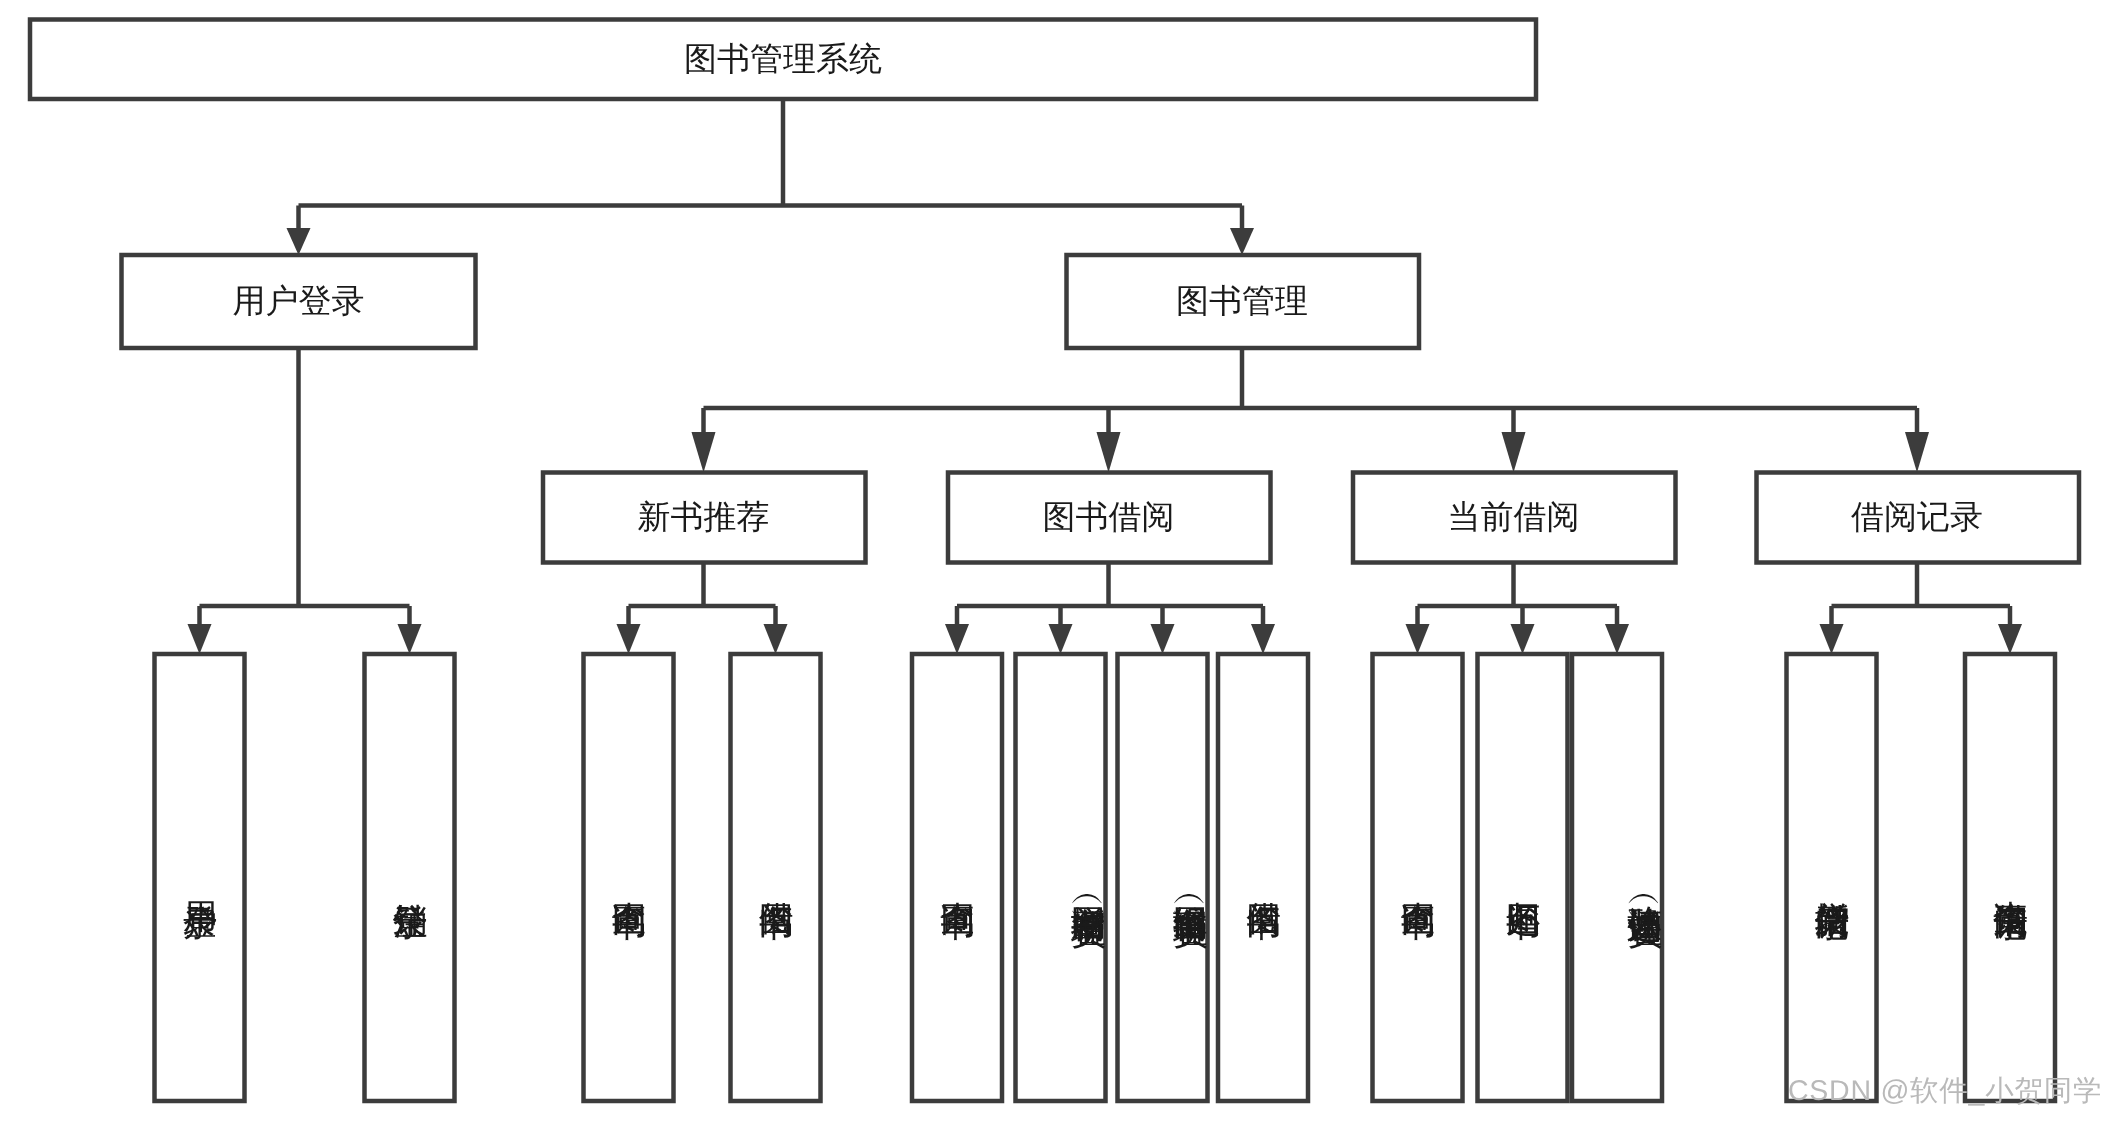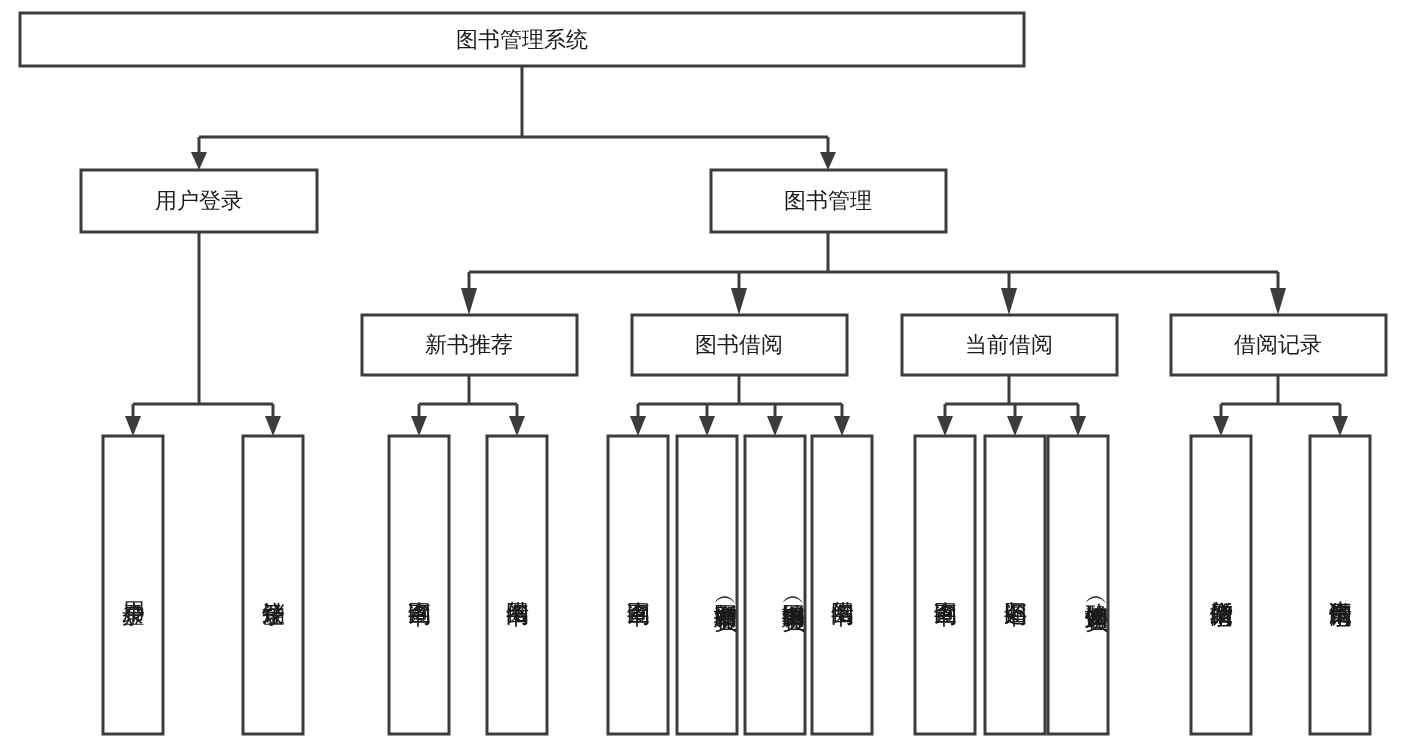--- a/index.html
+++ b/index.html
@@ -211,14 +211,15 @@
   <div class="vlabel center" style="left:608px; top:436px; width:60px; height:298px;">查询图书</div>
   <div class="vlabel" style="left:677px; top:444px; width:60px; height:290px;">新增图书（管理员）</div>
   <div class="vlabel" style="left:745px; top:444px; width:60px; height:290px;">编辑图书（管理员）</div>
   <div class="vlabel center" style="left:812px; top:436px; width:60px; height:298px;">借阅图书</div>
   <div class="vlabel center" style="left:915px; top:436px; width:60px; height:298px;">查询图书</div>
   <div class="vlabel center" style="left:985px; top:436px; width:60px; height:298px;">归还图书</div>
   <div class="vlabel" style="left:1048px; top:444px; width:60px; height:290px;">确认归还（管理员）</div>
   <div class="vlabel center" style="left:1191px; top:436px; width:60px; height:298px;">新增借阅记录</div>
   <div class="vlabel center" style="left:1310px; top:436px; width:60px; height:298px;">查询借阅记录</div>
 
+  <div class="watermark" style="left:1192px; top:714px;">CSDN @软件_小贺同学</div>
 
 </div>
 
 </body></html>

